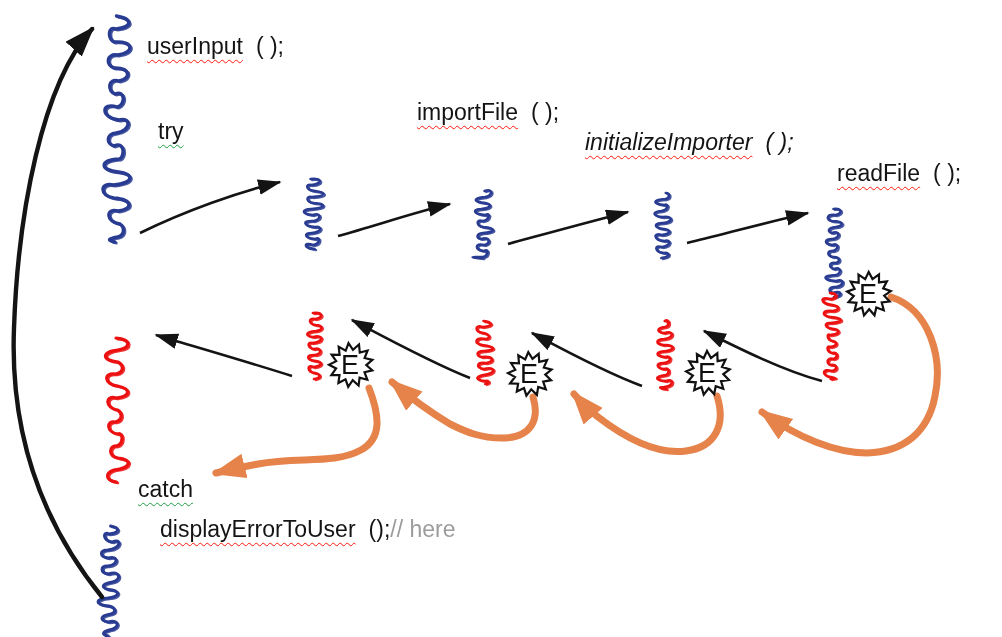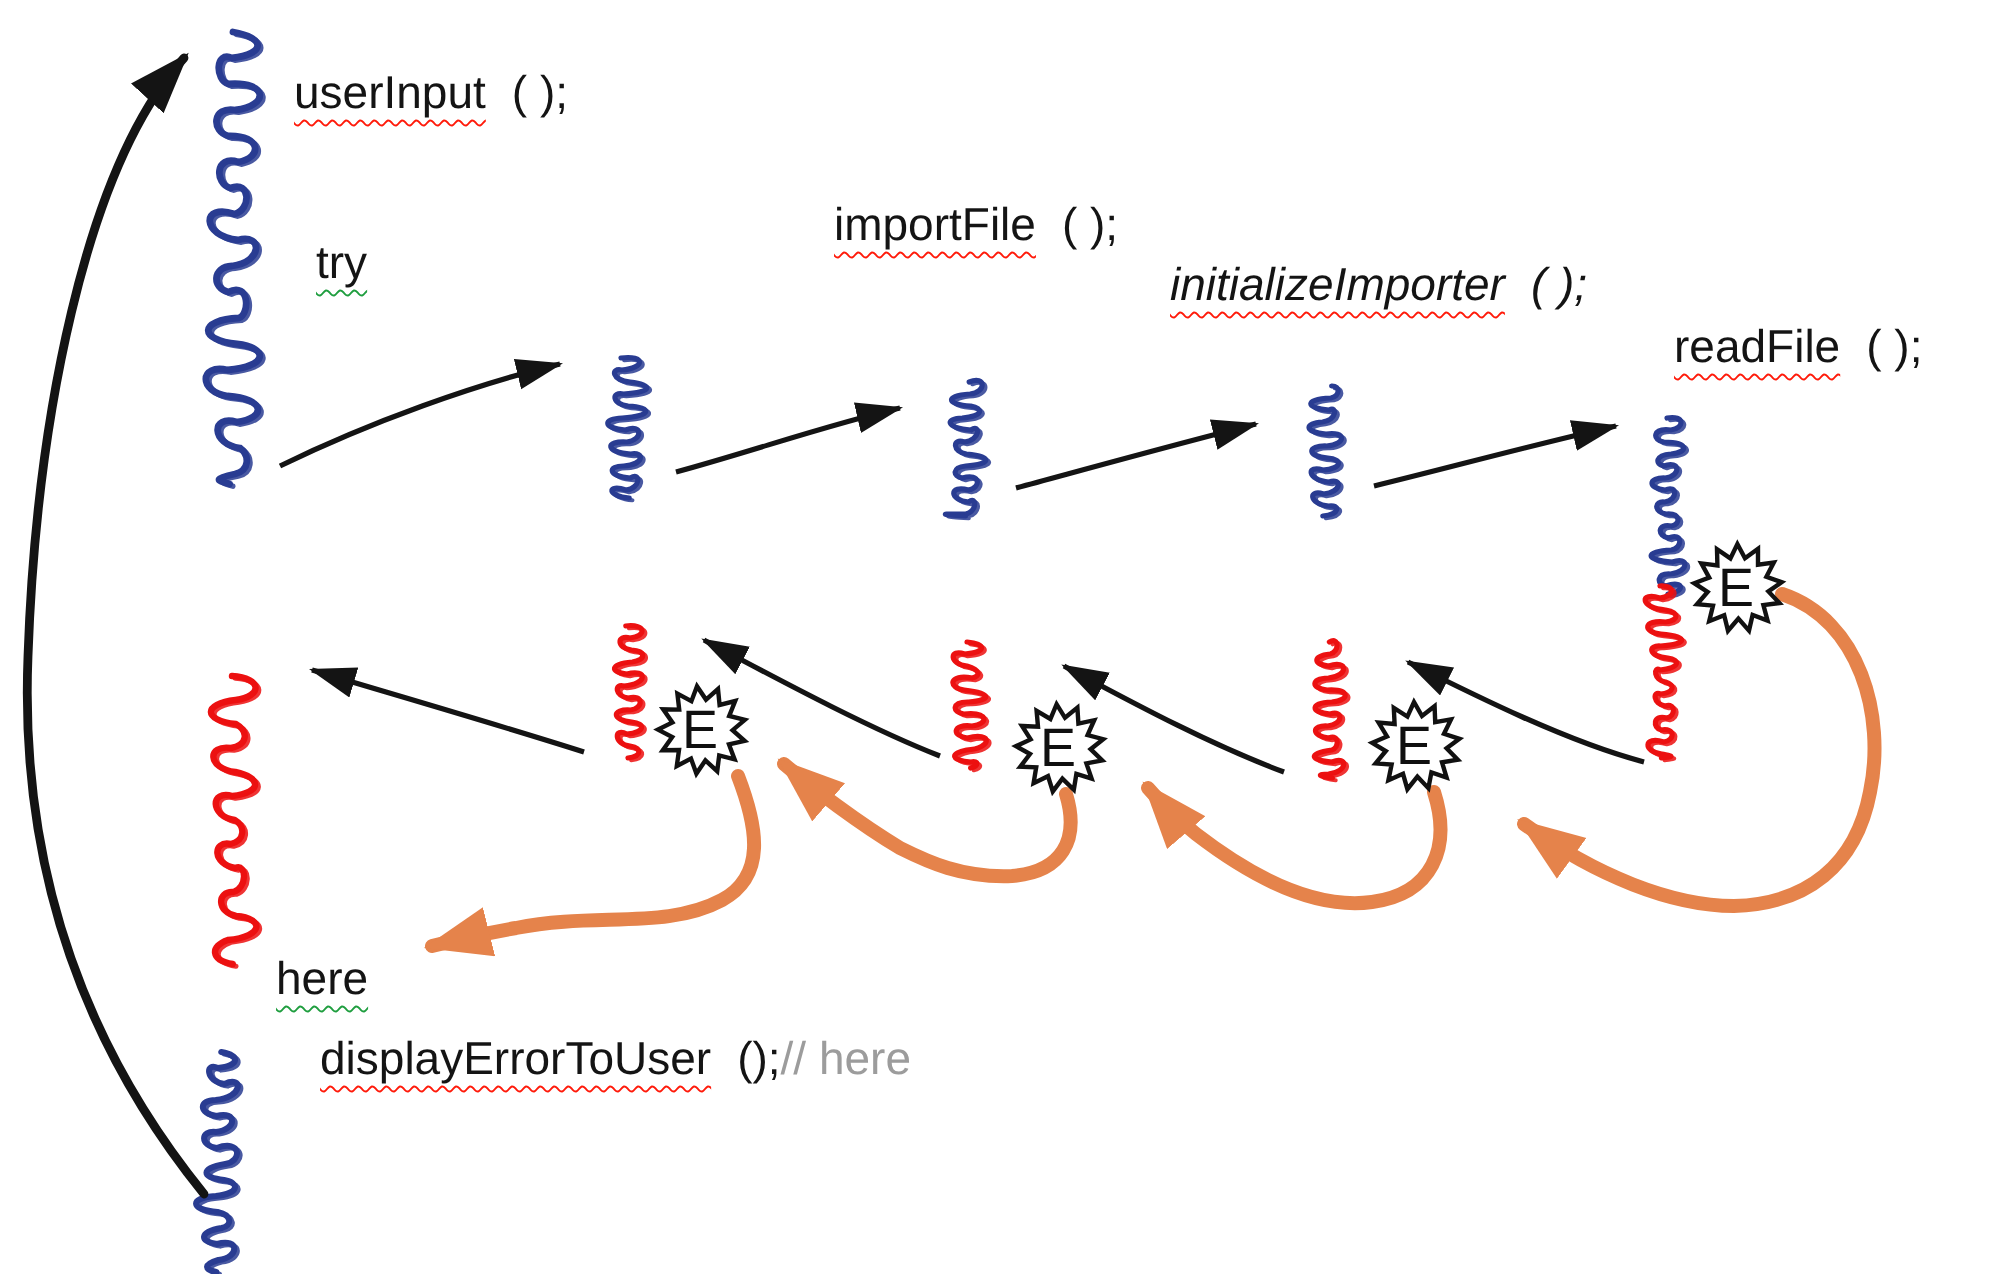--- a/index.html
+++ b/index.html
@@ -96,18 +96,18 @@
   <div class="lbl" id="lbl-try">
     <span class="name u-green">try</span>
   </div>
   <div class="lbl" id="lbl-initializeImporter">
     <span class="name u-red">initializeImporter</span><span class="args">( );</span>
   </div>
   <div class="lbl" id="lbl-readFile">
     <span class="name u-red">readFile</span><span class="args">( );</span>
   </div>
   <div class="lbl" id="lbl-catch">
-    <span class="name u-green">here</span>
+    <span class="name u-green">catch</span>
   </div>
   <div class="lbl" id="lbl-displayErrorToUser">
     <span class="name u-red">displayErrorToUser</span><span class="args">();</span><span class="comment">// here</span>
   </div>
 </div>
 
 </body></html>

